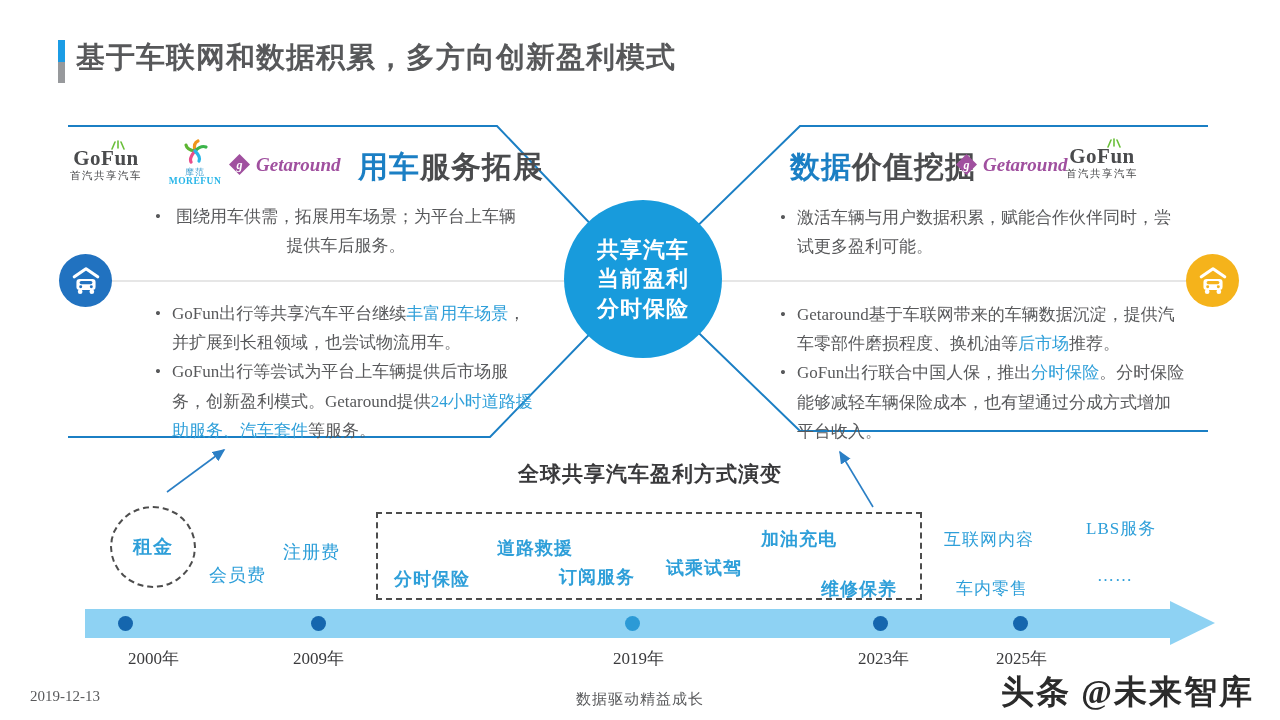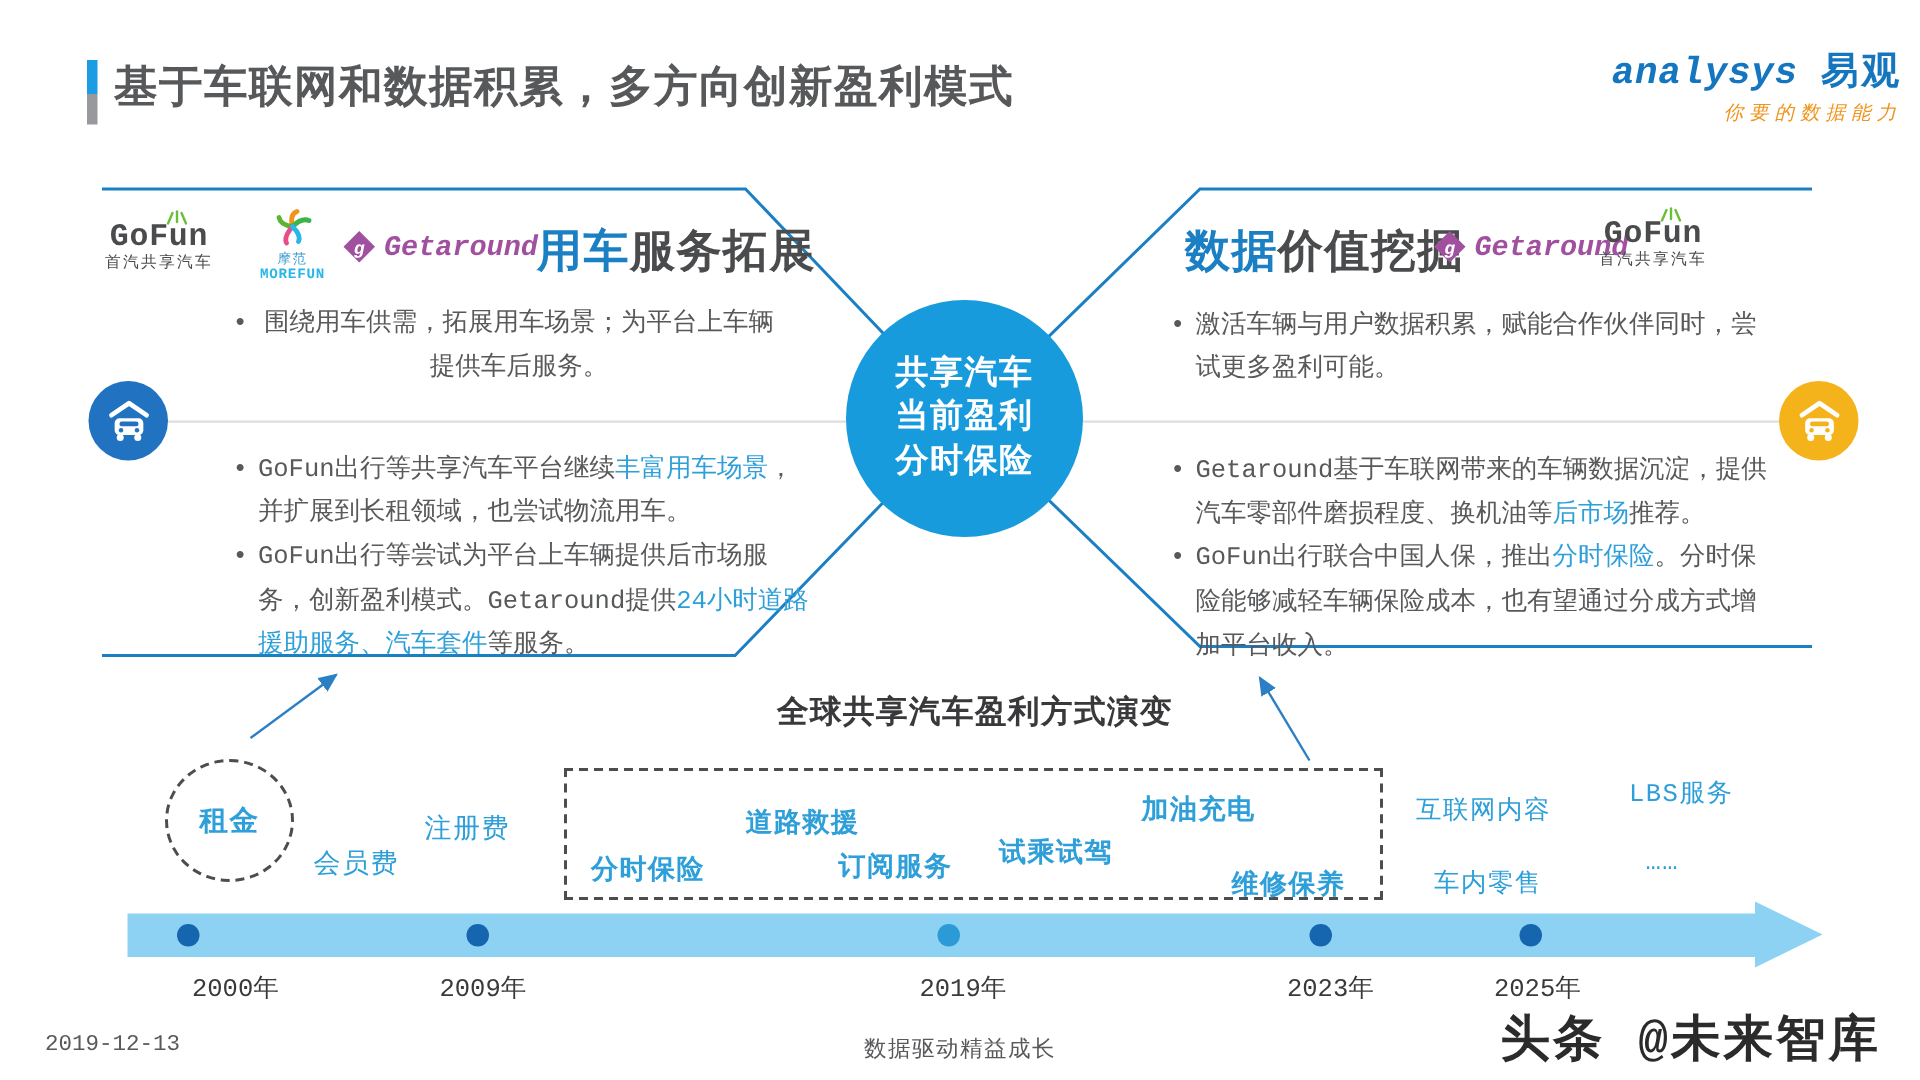--- a/index.html
+++ b/index.html
@@ -1,20 +1,20 @@
 <!DOCTYPE html>
 <html><head>
 <meta charset="utf-8">
 <style>
   * { margin:0; padding:0; box-sizing:border-box; }
   html,body { background:#ffffff; }
   .stage {
     position:relative; width:1280px; height:720px; overflow:hidden;
     background:#ffffff;
-    font-family:Liberation Mono, monospace;
+    font-family:Liberation Serif, serif;
     color:#58595b;
   }
   .abs { position:absolute; }
 
   
   .accent-bar { left:58px; top:40px; width:7px; height:43px;
     background:linear-gradient(to bottom,#1b9ce5 0%,#1b9ce5 52%,#97999c 52%,#97999c 100%); }
   .page-title { left:76px; top:38px; font-size:29px; font-weight:bold; color:#57585a; letter-spacing:1px; }
   .brand { left:1068px; top:30px; width:200px; text-align:right; }
   .brand-line { font-size:25px; font-weight:bold; color:#1576c0; font-style:italic; letter-spacing:0.5px; }
@@ -90,24 +90,20 @@
     <polyline points="68,126 497,126 643,279" fill="none" stroke="#1b7fc4" stroke-width="2"></polyline>
     <polyline points="1208,126 800,126 643,279" fill="none" stroke="#1b7fc4" stroke-width="2"></polyline>
     <polyline points="68,437 490,437 643,279" fill="none" stroke="#1b7fc4" stroke-width="2"></polyline>
     <polyline points="1208,431 800,431 643,279" fill="none" stroke="#1b7fc4" stroke-width="2"></polyline>
     <line x1="167" y1="492" x2="224" y2="450" stroke="#2b7fc5" stroke-width="1.6" marker-end="url(#ah)"></line>
     <line x1="873" y1="507" x2="840" y2="452" stroke="#2b7fc5" stroke-width="1.6" marker-end="url(#ah)"></line>
   </svg>
 
   <div class="abs accent-bar"></div>
   <div class="abs page-title">基于车联网和数据积累，多方向创新盈利模式</div>
-  <div class="abs brand">
-    <div class="brand-line"><span>analysys</span> <span class="brand-cn">易观</span></div>
-    <div class="brand-tagline">你要的数据能力</div>
-  </div>
 
   <div class="abs gofun" style="left:70px; top:148px;">
     <div class="gofun-name"><svg class="sparks" width="18" height="10">
           <g stroke="#6abf3a" stroke-width="1.6" stroke-linecap="round">
             <line x1="3" y1="9" x2="6" y2="2"></line>
             <line x1="9" y1="8" x2="9" y2="1"></line>
             <line x1="15" y1="9" x2="12" y2="2"></line>
           </g>
         </svg><span>GoFun</span></div>
     <div class="gofun-sub">首汽共享汽车</div>

